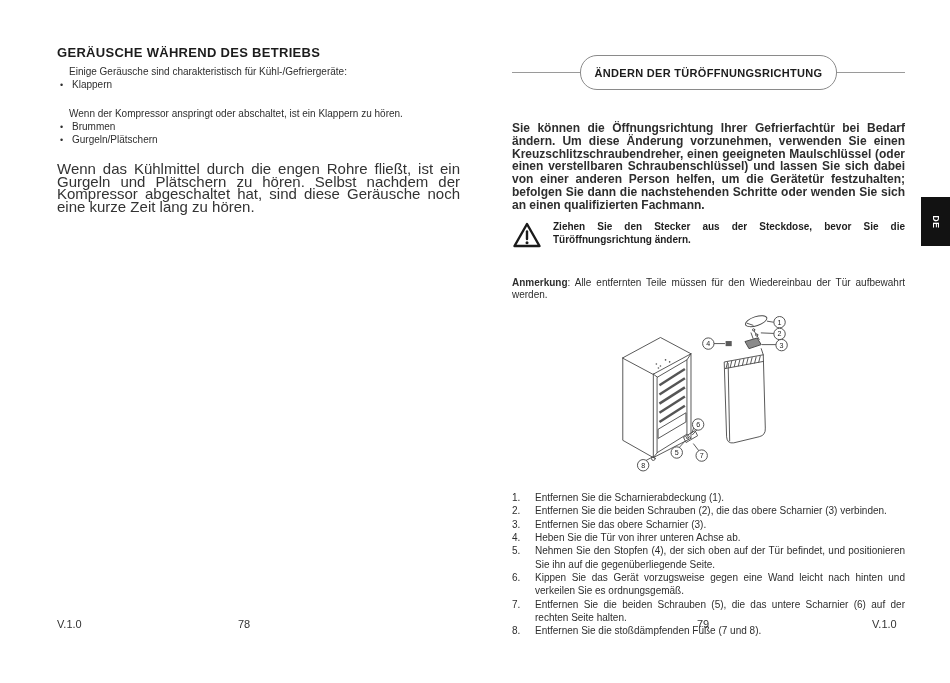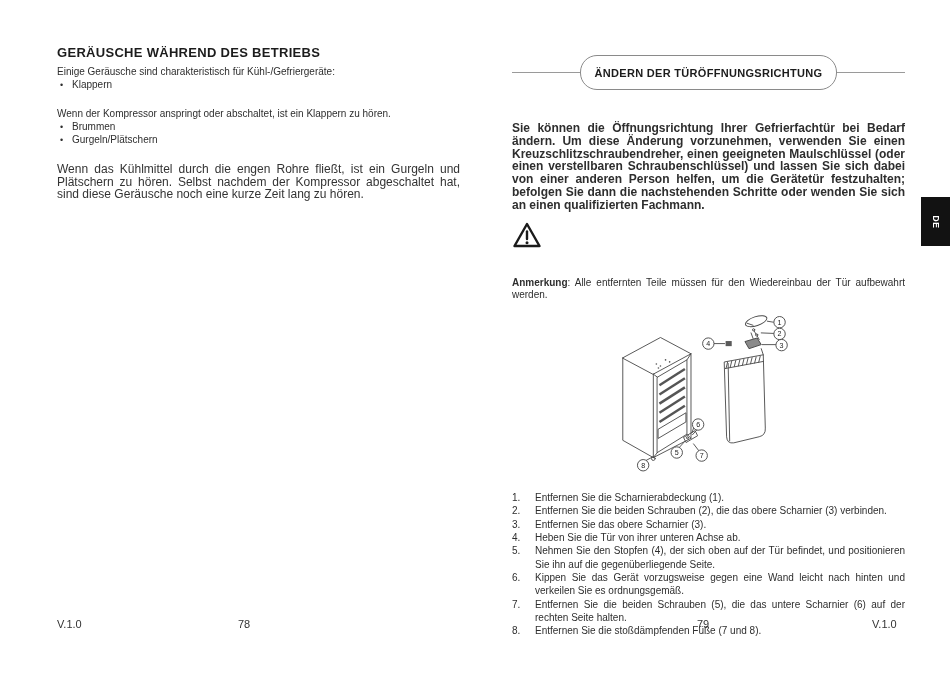--- a/index.html
+++ b/index.html
@@ -4,25 +4,25 @@
 <style>
   * { margin:0; padding:0; box-sizing:border-box; }
   html,body { width:950px; height:683px; background:#ffffff; overflow:hidden; }
   body { font-family:"Liberation Sans","DejaVu Sans",sans-serif; color:#2e2e2e; position:relative; }
 
   .page { position:absolute; top:0; left:0; width:950px; height:683px; background:#fff; }
 
   
   .left-col { position:absolute; left:57px; top:45px; width:403px; }
   .h1 { font-size:13px; font-weight:bold; color:#1c1c1c; letter-spacing:.3px; margin-bottom:5px; }
-  .body-line { font-size:10px; line-height:13px; color:#2e2e2e; }
+  .body-line { font-size:10px; line-height:13px; color:#2e2e2e;margin-left:12px; }
   .bullet-row { display:flex; font-size:10px; line-height:12px; margin-top:1px; }
   .bullet-dot { width:15px; padding-left:3px; font-size:9px; color:#2e2e2e; }
   .para-gap { margin-top:16px; }
-  .small-para { font-size:12px; line-height:12.6px; text-align:justify; color:#333; margin-top:17px; }
+  .small-para { font-size:15px; line-height:12.6px; text-align:justify; color:#333; margin-top:17px; }
 
   
   .right-col { position:absolute; left:512px; top:55px; width:393px; }
   .badge-row { position:relative; height:50px; margin-bottom:17px; }
   .badge-line { position:absolute; top:17px; height:1px; background:#9a9a9a; width:68px; }
   .badge-line.left { left:0; } .badge-line.right { right:0; }
   .badge { position:absolute; left:68px; width:257px; height:35px; border:1px solid #8a8a8a;
            border-radius:17px; display:flex; align-items:center; justify-content:center;
            font-size:11px; font-weight:bold; color:#1c1c1c; letter-spacing:.3px; background:#fff; }
   .jpara { font-size:12px; line-height:12.8px; text-align:justify; color:#2e2e2e;font-weight:bold; }
@@ -96,20 +96,21 @@
     <div class="jpara">Sie können die Öffnungsrichtung Ihrer Gefrierfachtür bei Bedarf ändern. Um diese Änderung vorzunehmen, verwenden Sie einen Kreuzschlitzschraubendreher, einen geeigneten Maulschlüssel (oder einen verstellbaren Schraubenschlüssel) und lassen Sie sich dabei von einer anderen Person helfen, um die Gerätetür festzuhalten; befolgen Sie dann die nachstehenden Schritte oder wenden Sie sich an einen qualifizierten Fachmann.</div>
 
     <div class="warn-row">
       <span class="warn-icon">
         <svg width="30" height="28" viewBox="0 0 30 28">
           <path d="M15 3 L27.5 25 L2.5 25 Z" fill="none" stroke="#1a1a1a" stroke-width="2.4" stroke-linejoin="round"></path>
           <line x1="15" y1="10.5" x2="15" y2="18" stroke="#1a1a1a" stroke-width="2.4" stroke-linecap="round"></line>
           <circle cx="15" cy="21.7" r="1.5" fill="#1a1a1a"></circle>
         </svg>
       </span>
+      <div class="warn-text">Ziehen Sie den Stecker aus der Steckdose, bevor Sie die Türöffnungsrichtung ändern.</div>
     </div>
 
     <div class="note">
       <b>Anmerkung</b><span>: Alle entfernten Teile müssen für den Wiedereinbau der Tür aufbewahrt werden.</span>
     </div>
 
     <div class="diagram-wrap">
       <svg width="255" height="170" viewBox="0 0 250 167">
 
         <g class="diag">

